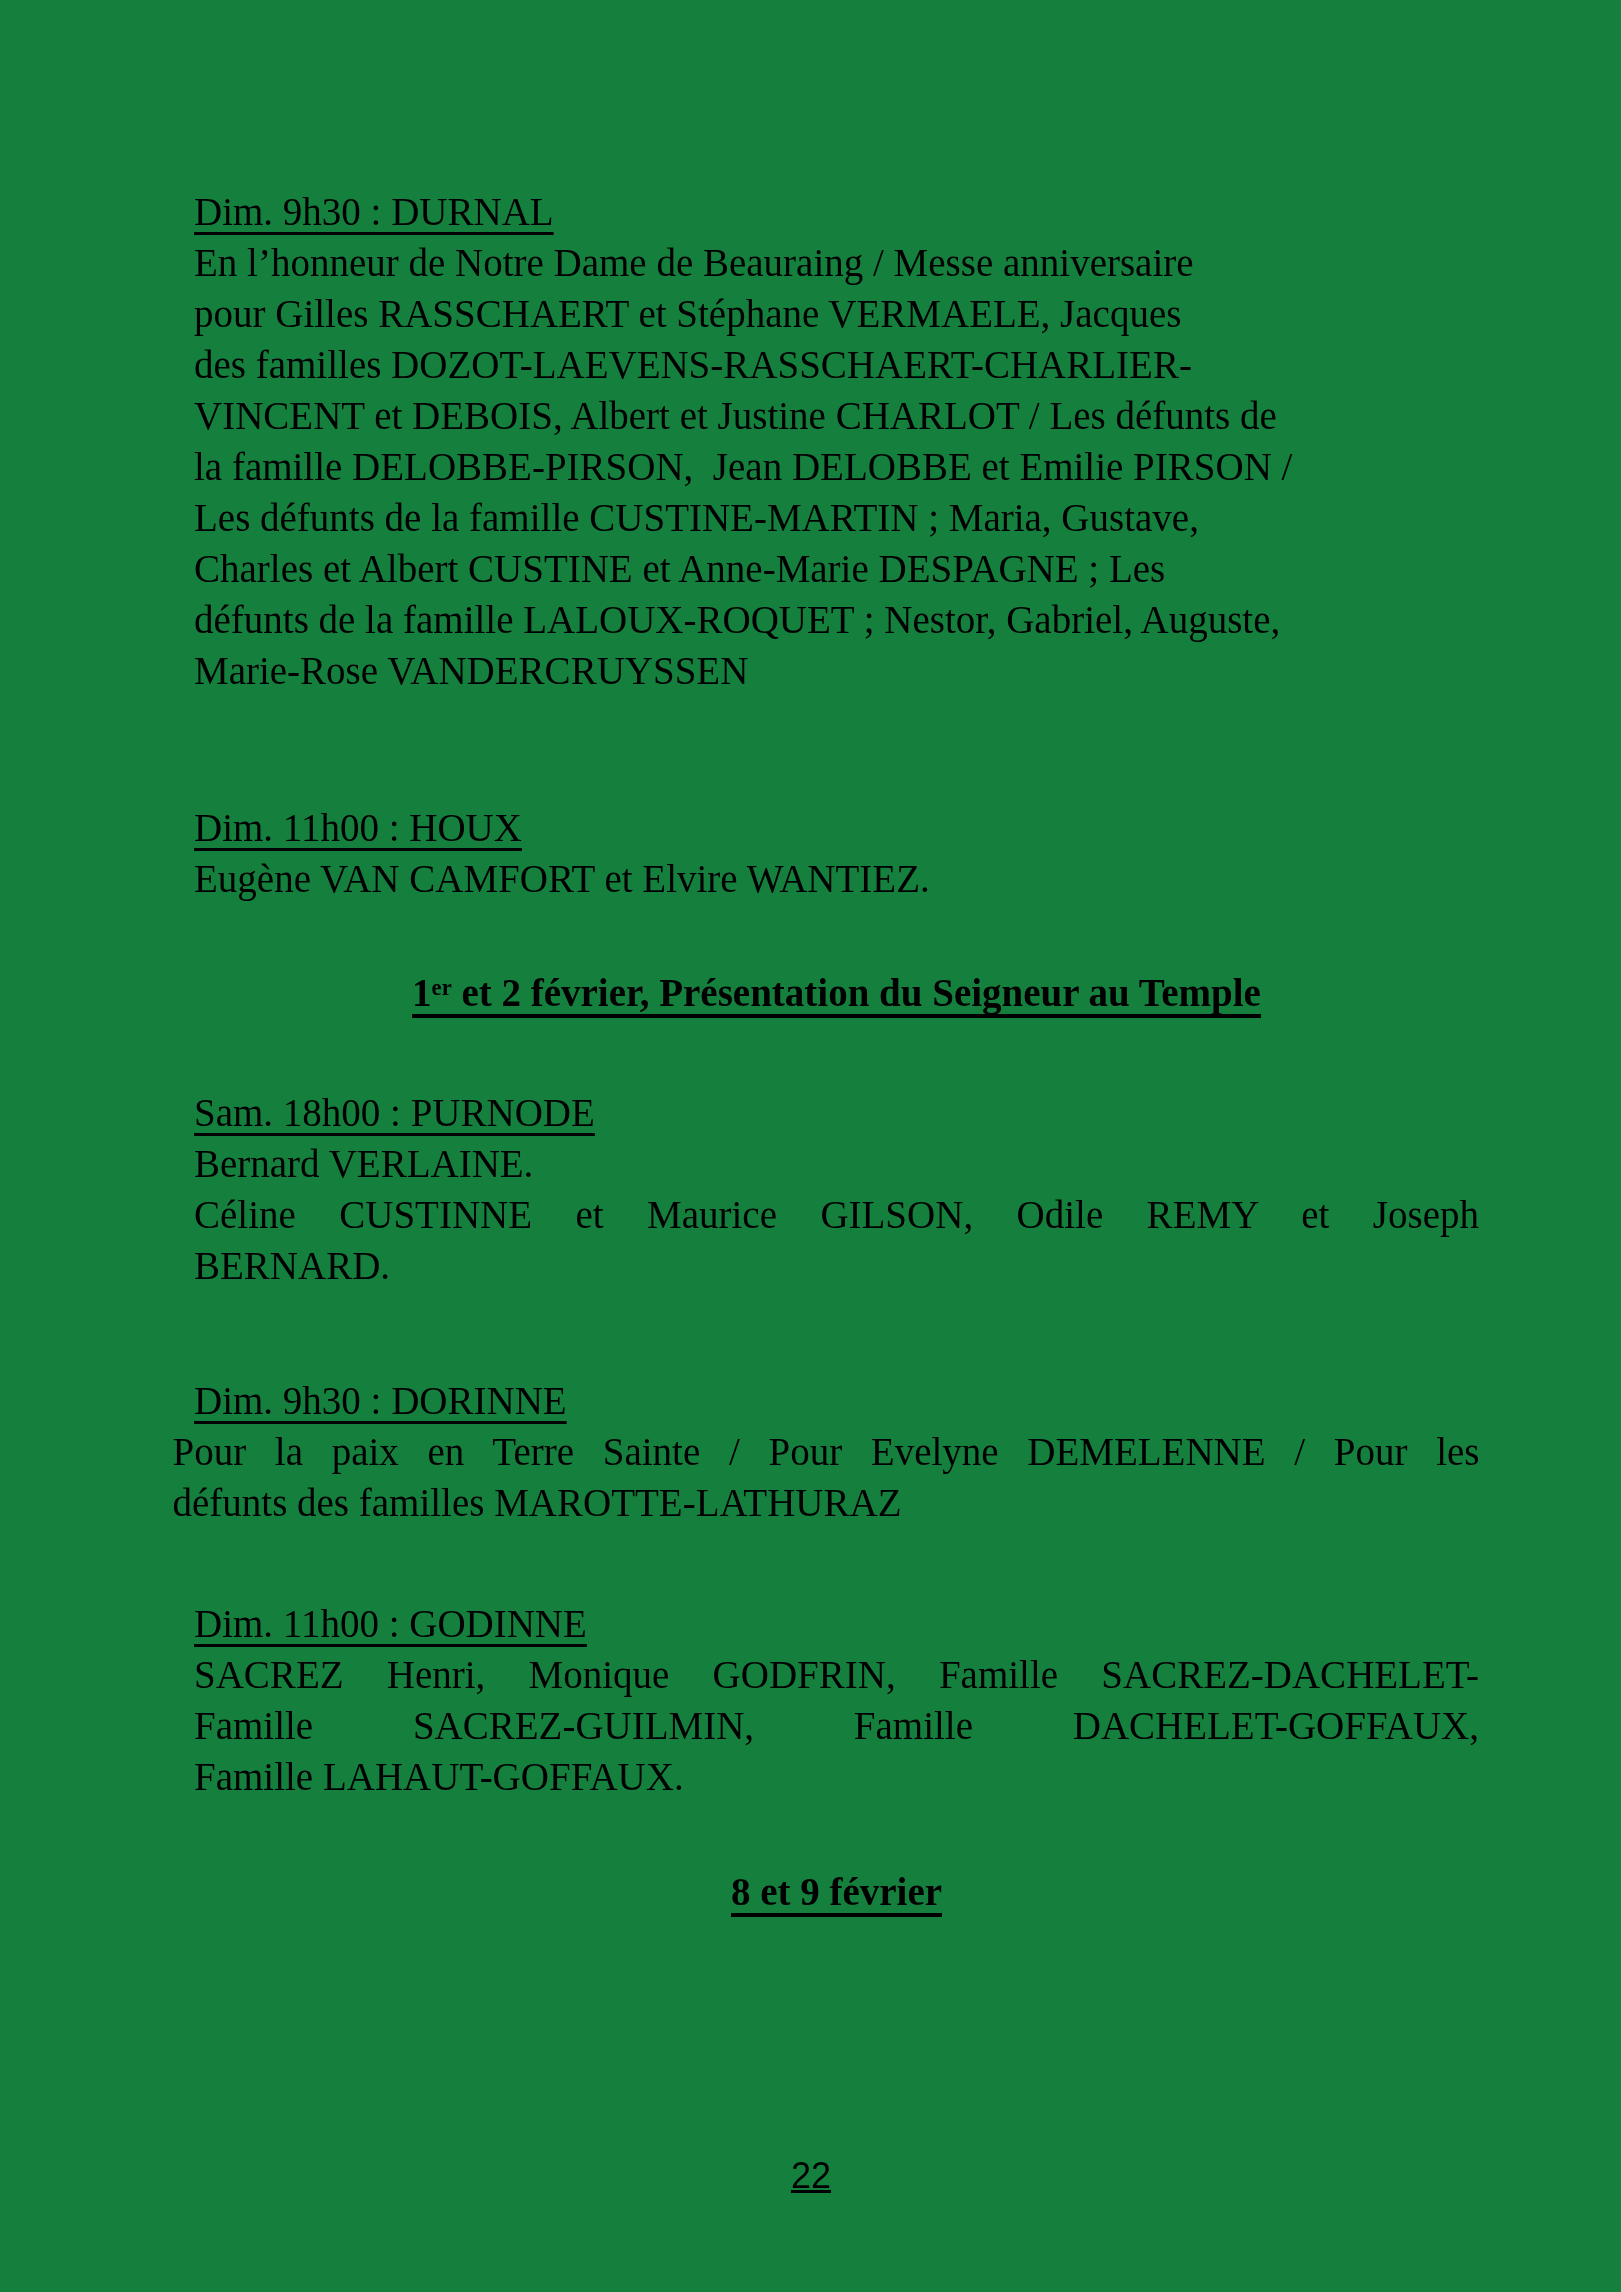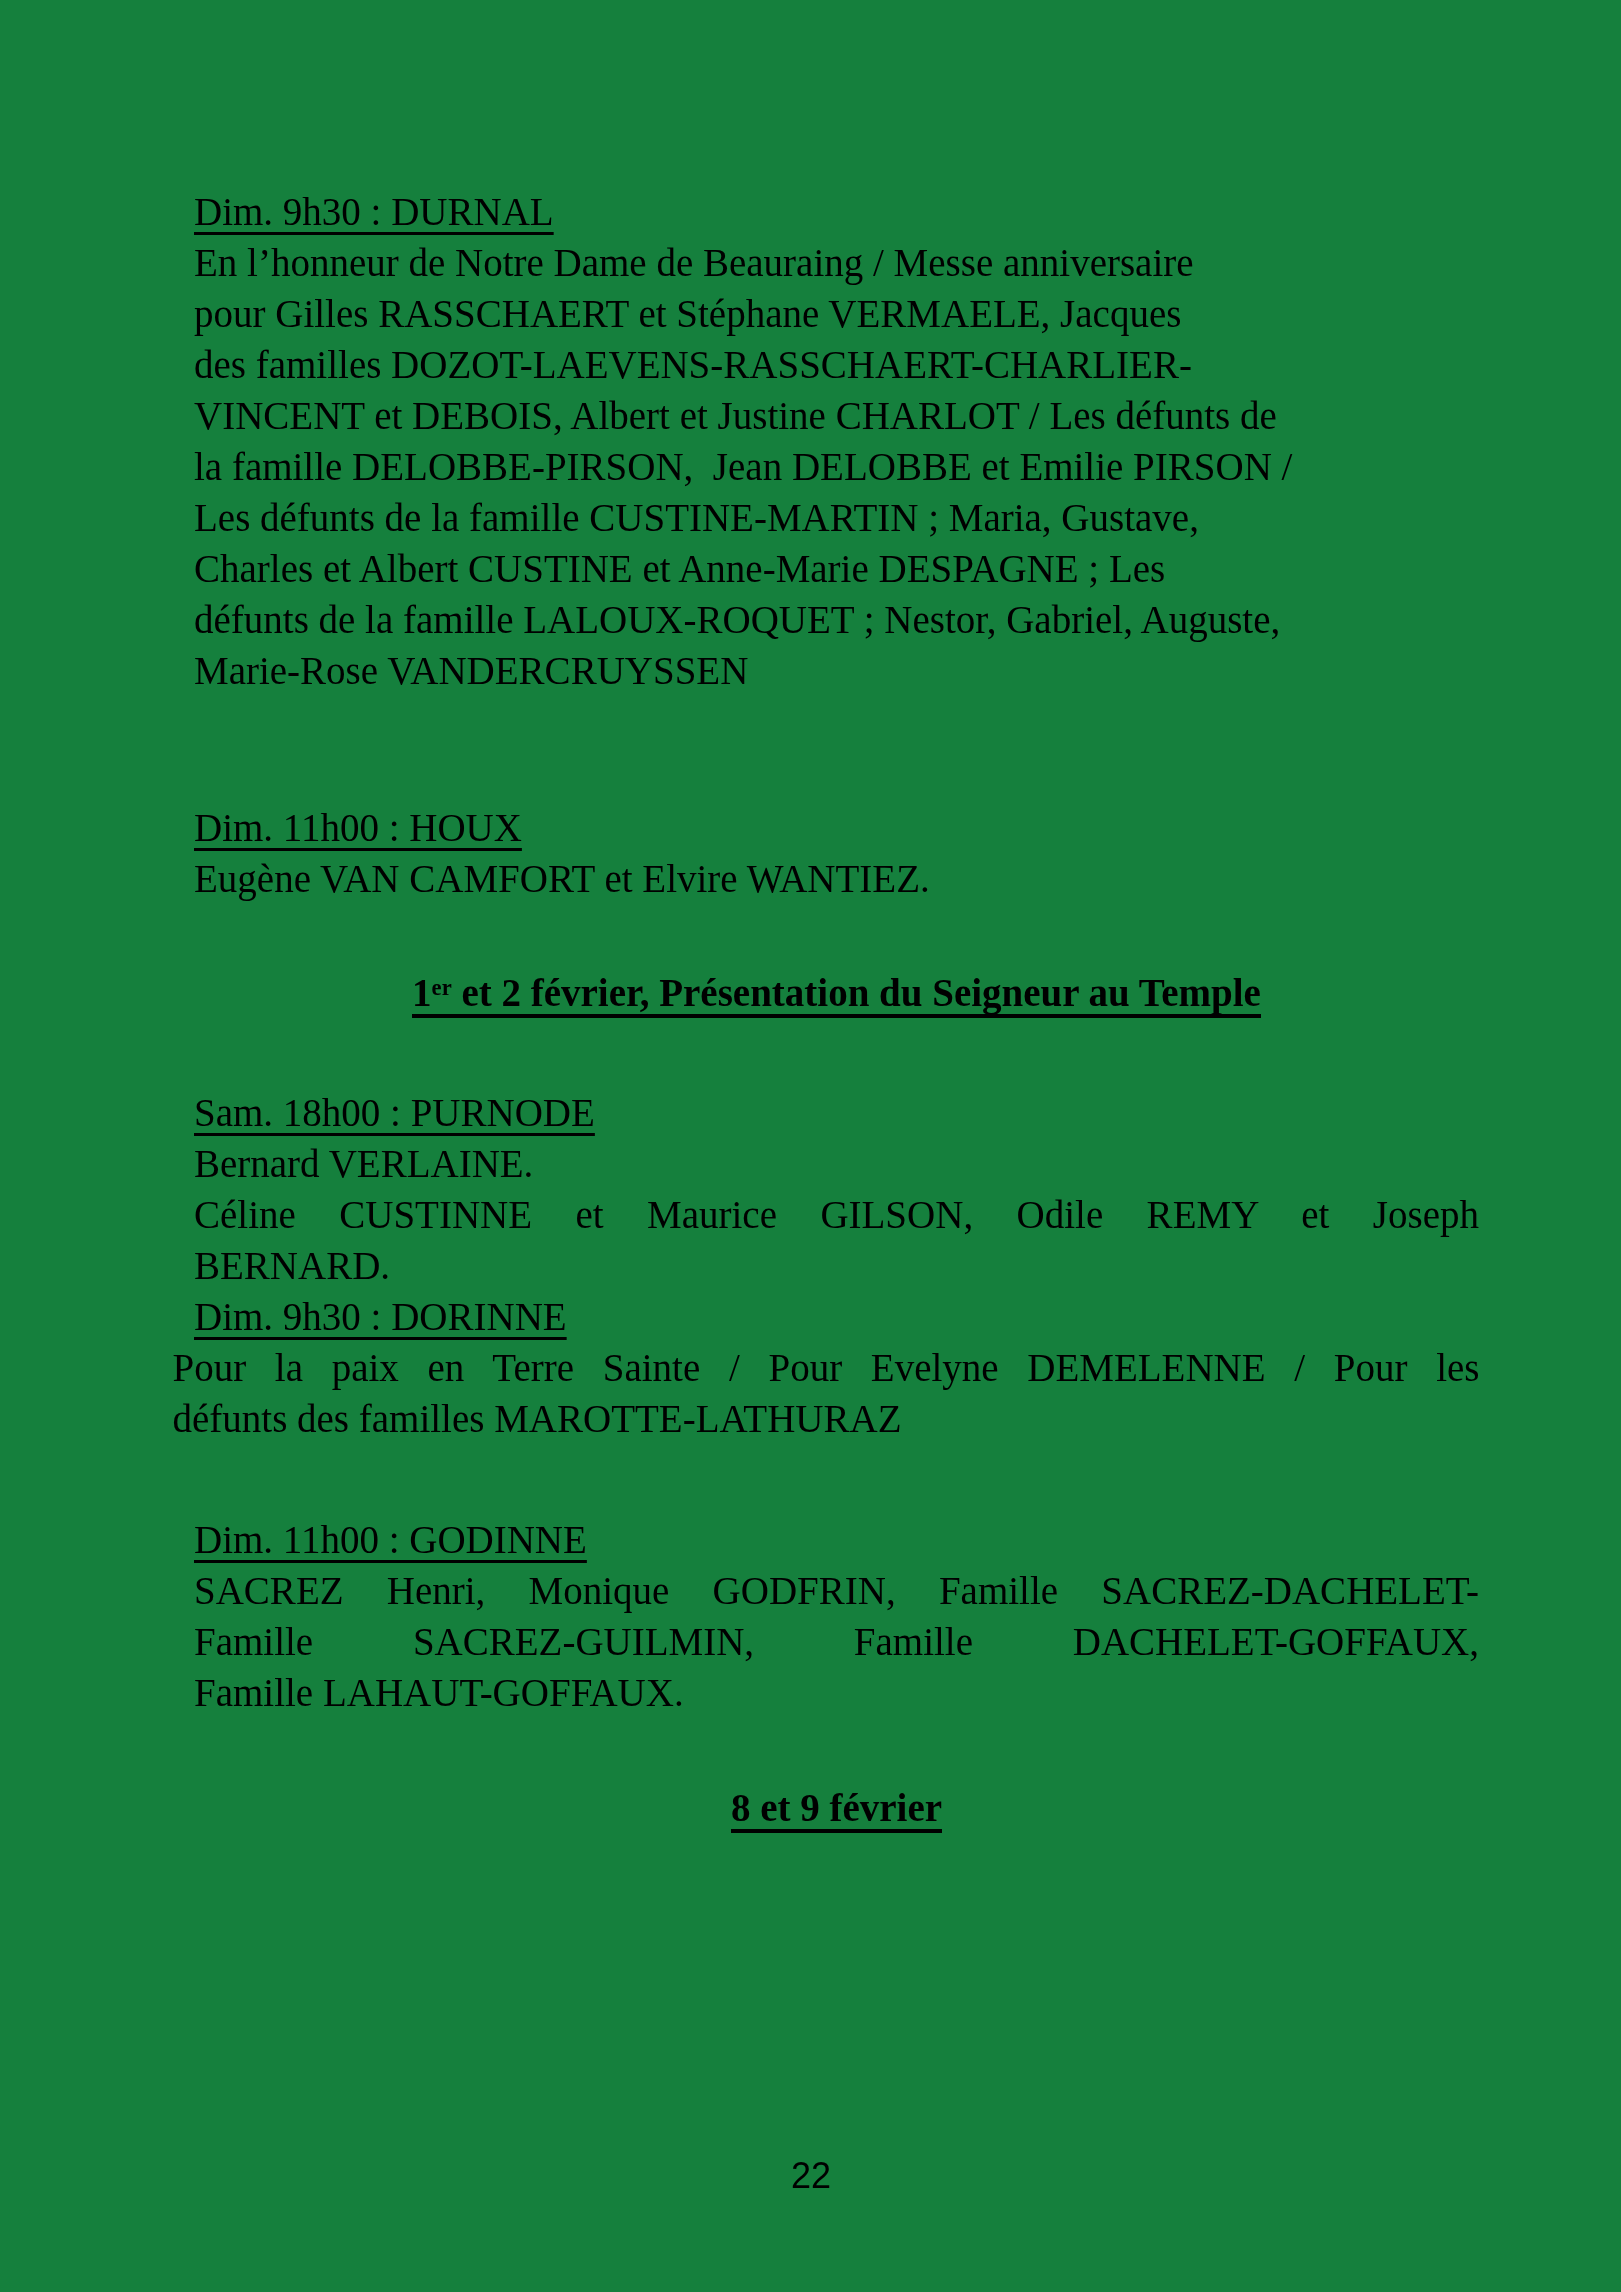--- a/index.html
+++ b/index.html
@@ -46,32 +46,33 @@
   }
   .feast sup{
     font-size:0.58em;
     position:relative;
     top:-0.5em;
     vertical-align:baseline;
   }
   .gap-houx{margin-top:106px;}
   .gap-feast1{margin-top:63px;}
   .gap-purnode{margin-top:63px;}
-  .gap-dorinne{}
+  .gap-dorinne{margin-top:84px;}
   .gap-godinne{margin-top:70px;}
   .gap-feast2{margin-top:64px;}
   .outdent{margin-left:-21.5px;width:1307px;}
   .pageno{
     position:absolute;
     top:2154px;left:0;
     width:1622px;
     text-align:center;
     font-family:"Liberation Sans", sans-serif;
     font-size:36px;
     line-height:1.2;
+    text-decoration:underline;
   }
 </style>
 </head>
 <body>
 
 <div class="page">
   <div class="content">
 
     <div class="sec-head">Dim. 9h30 : DURNAL</div>
     <div>

